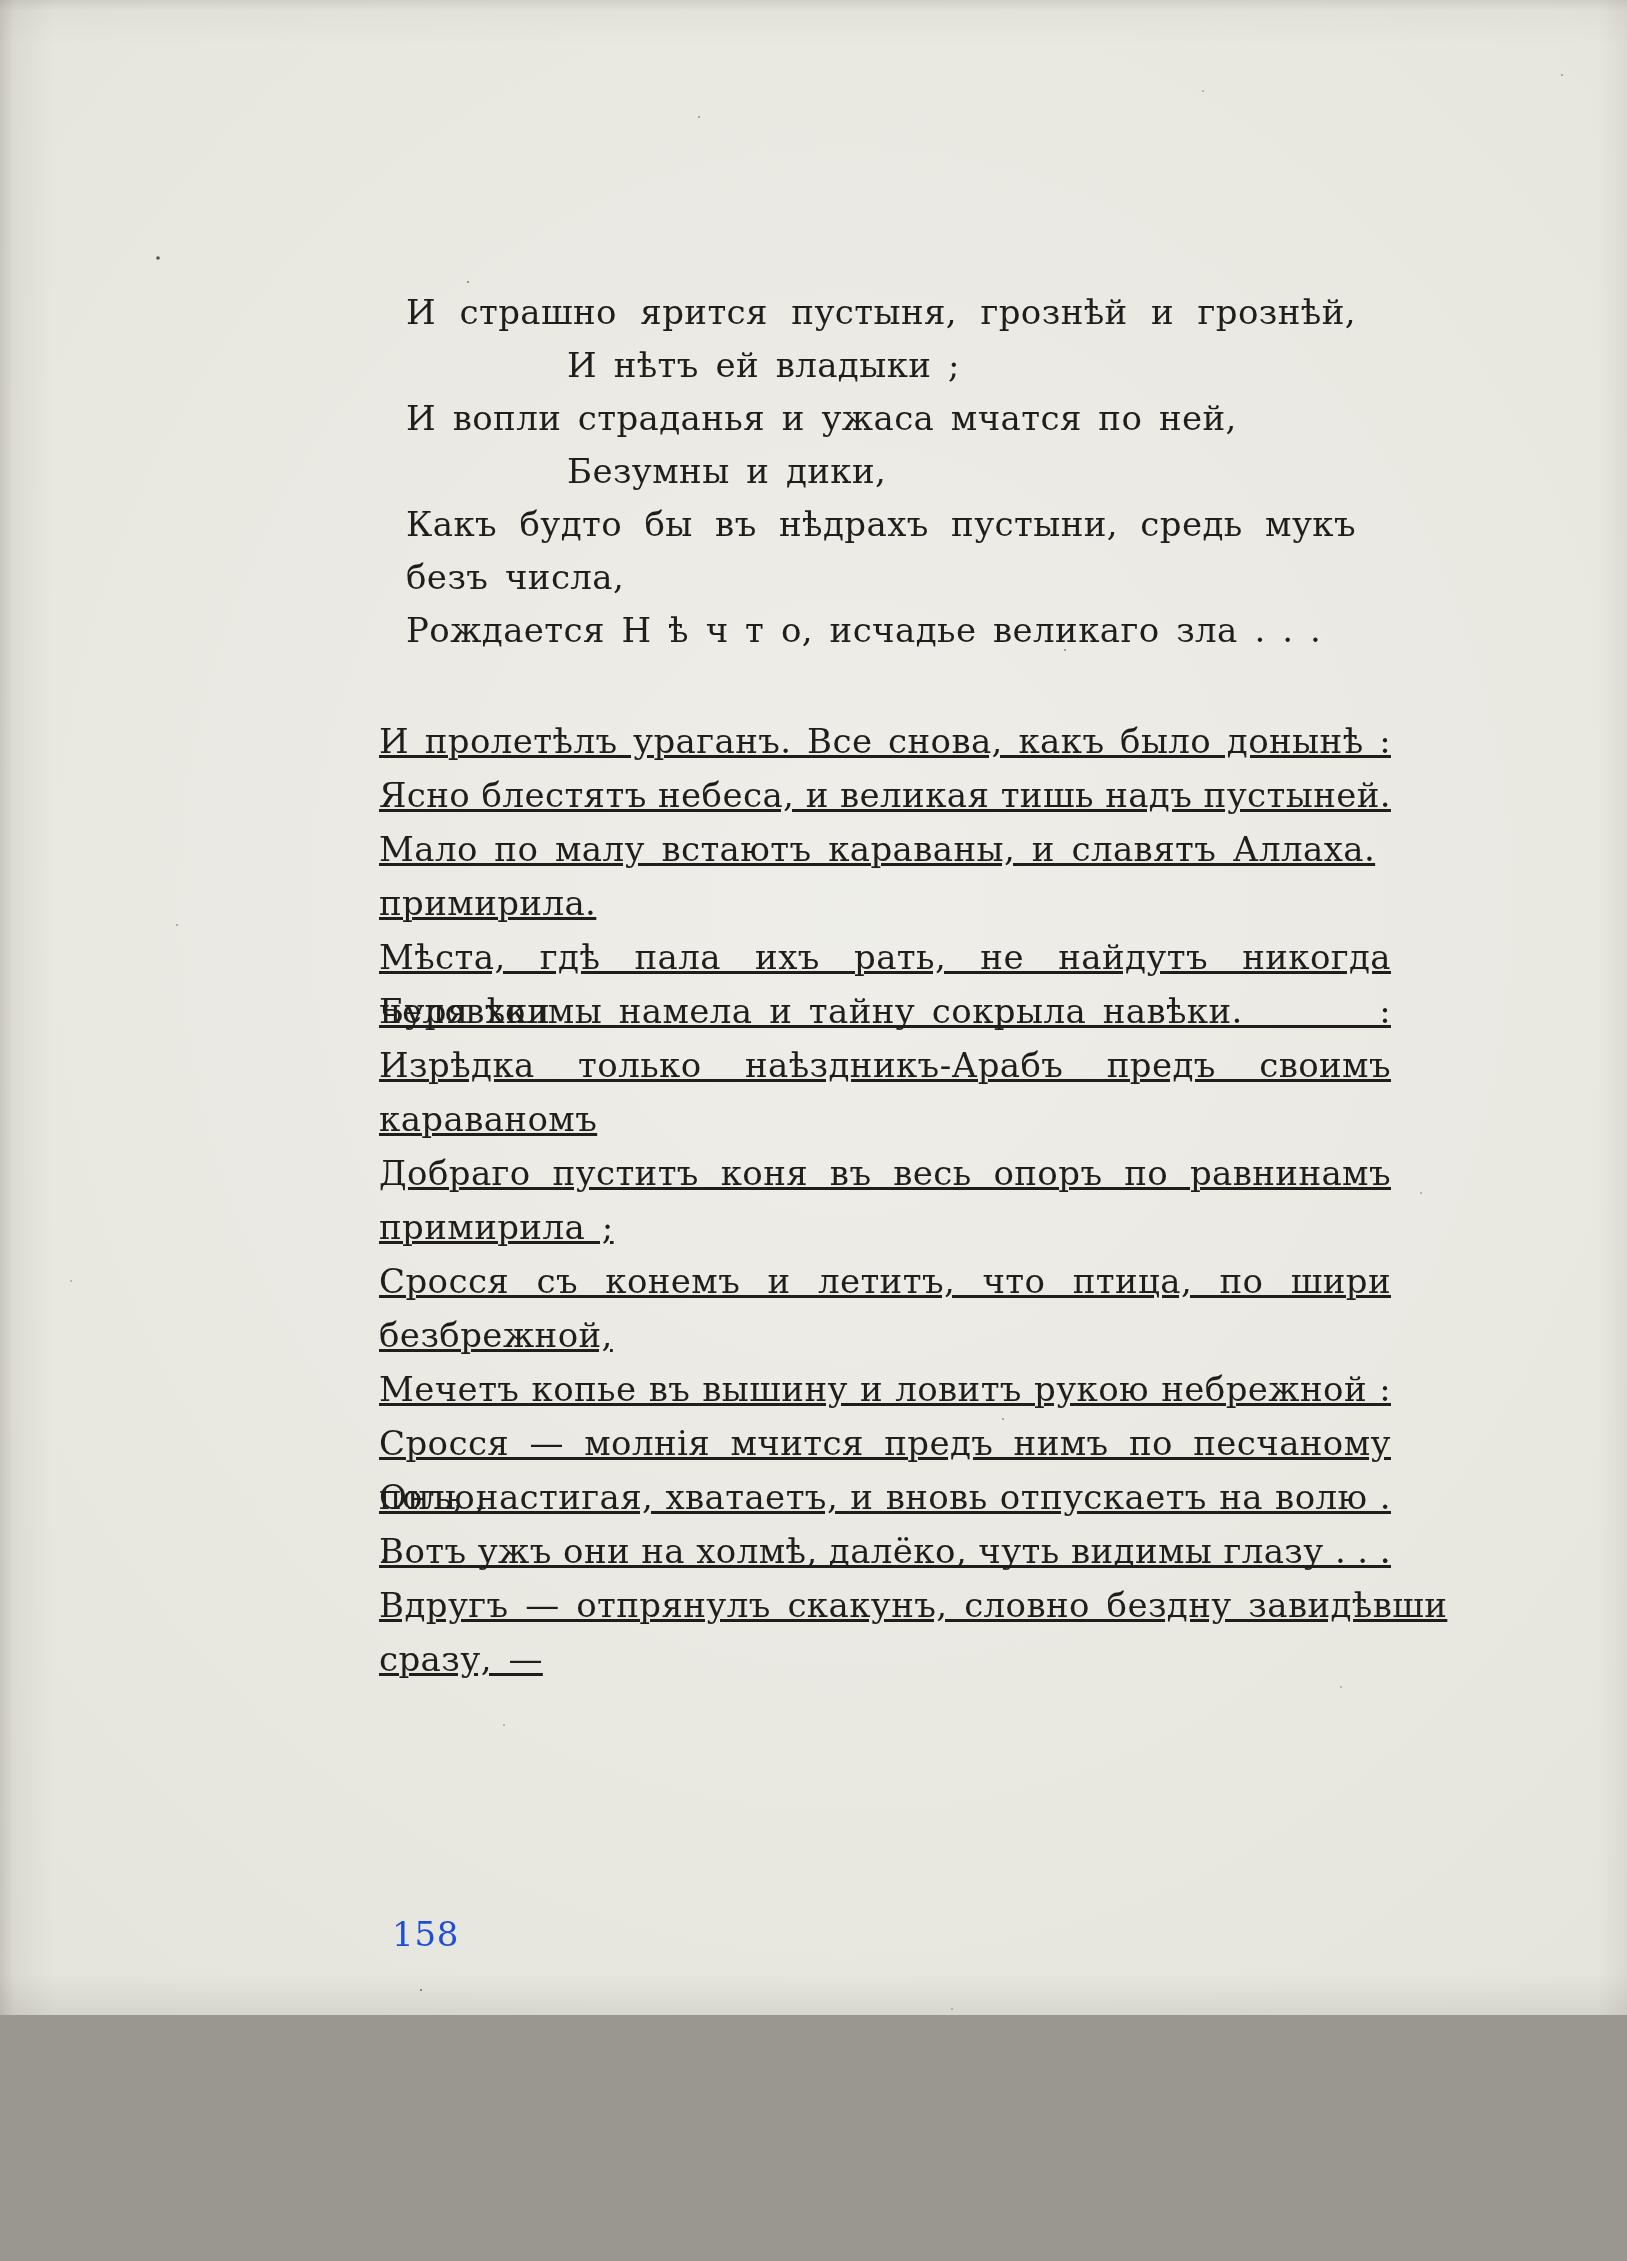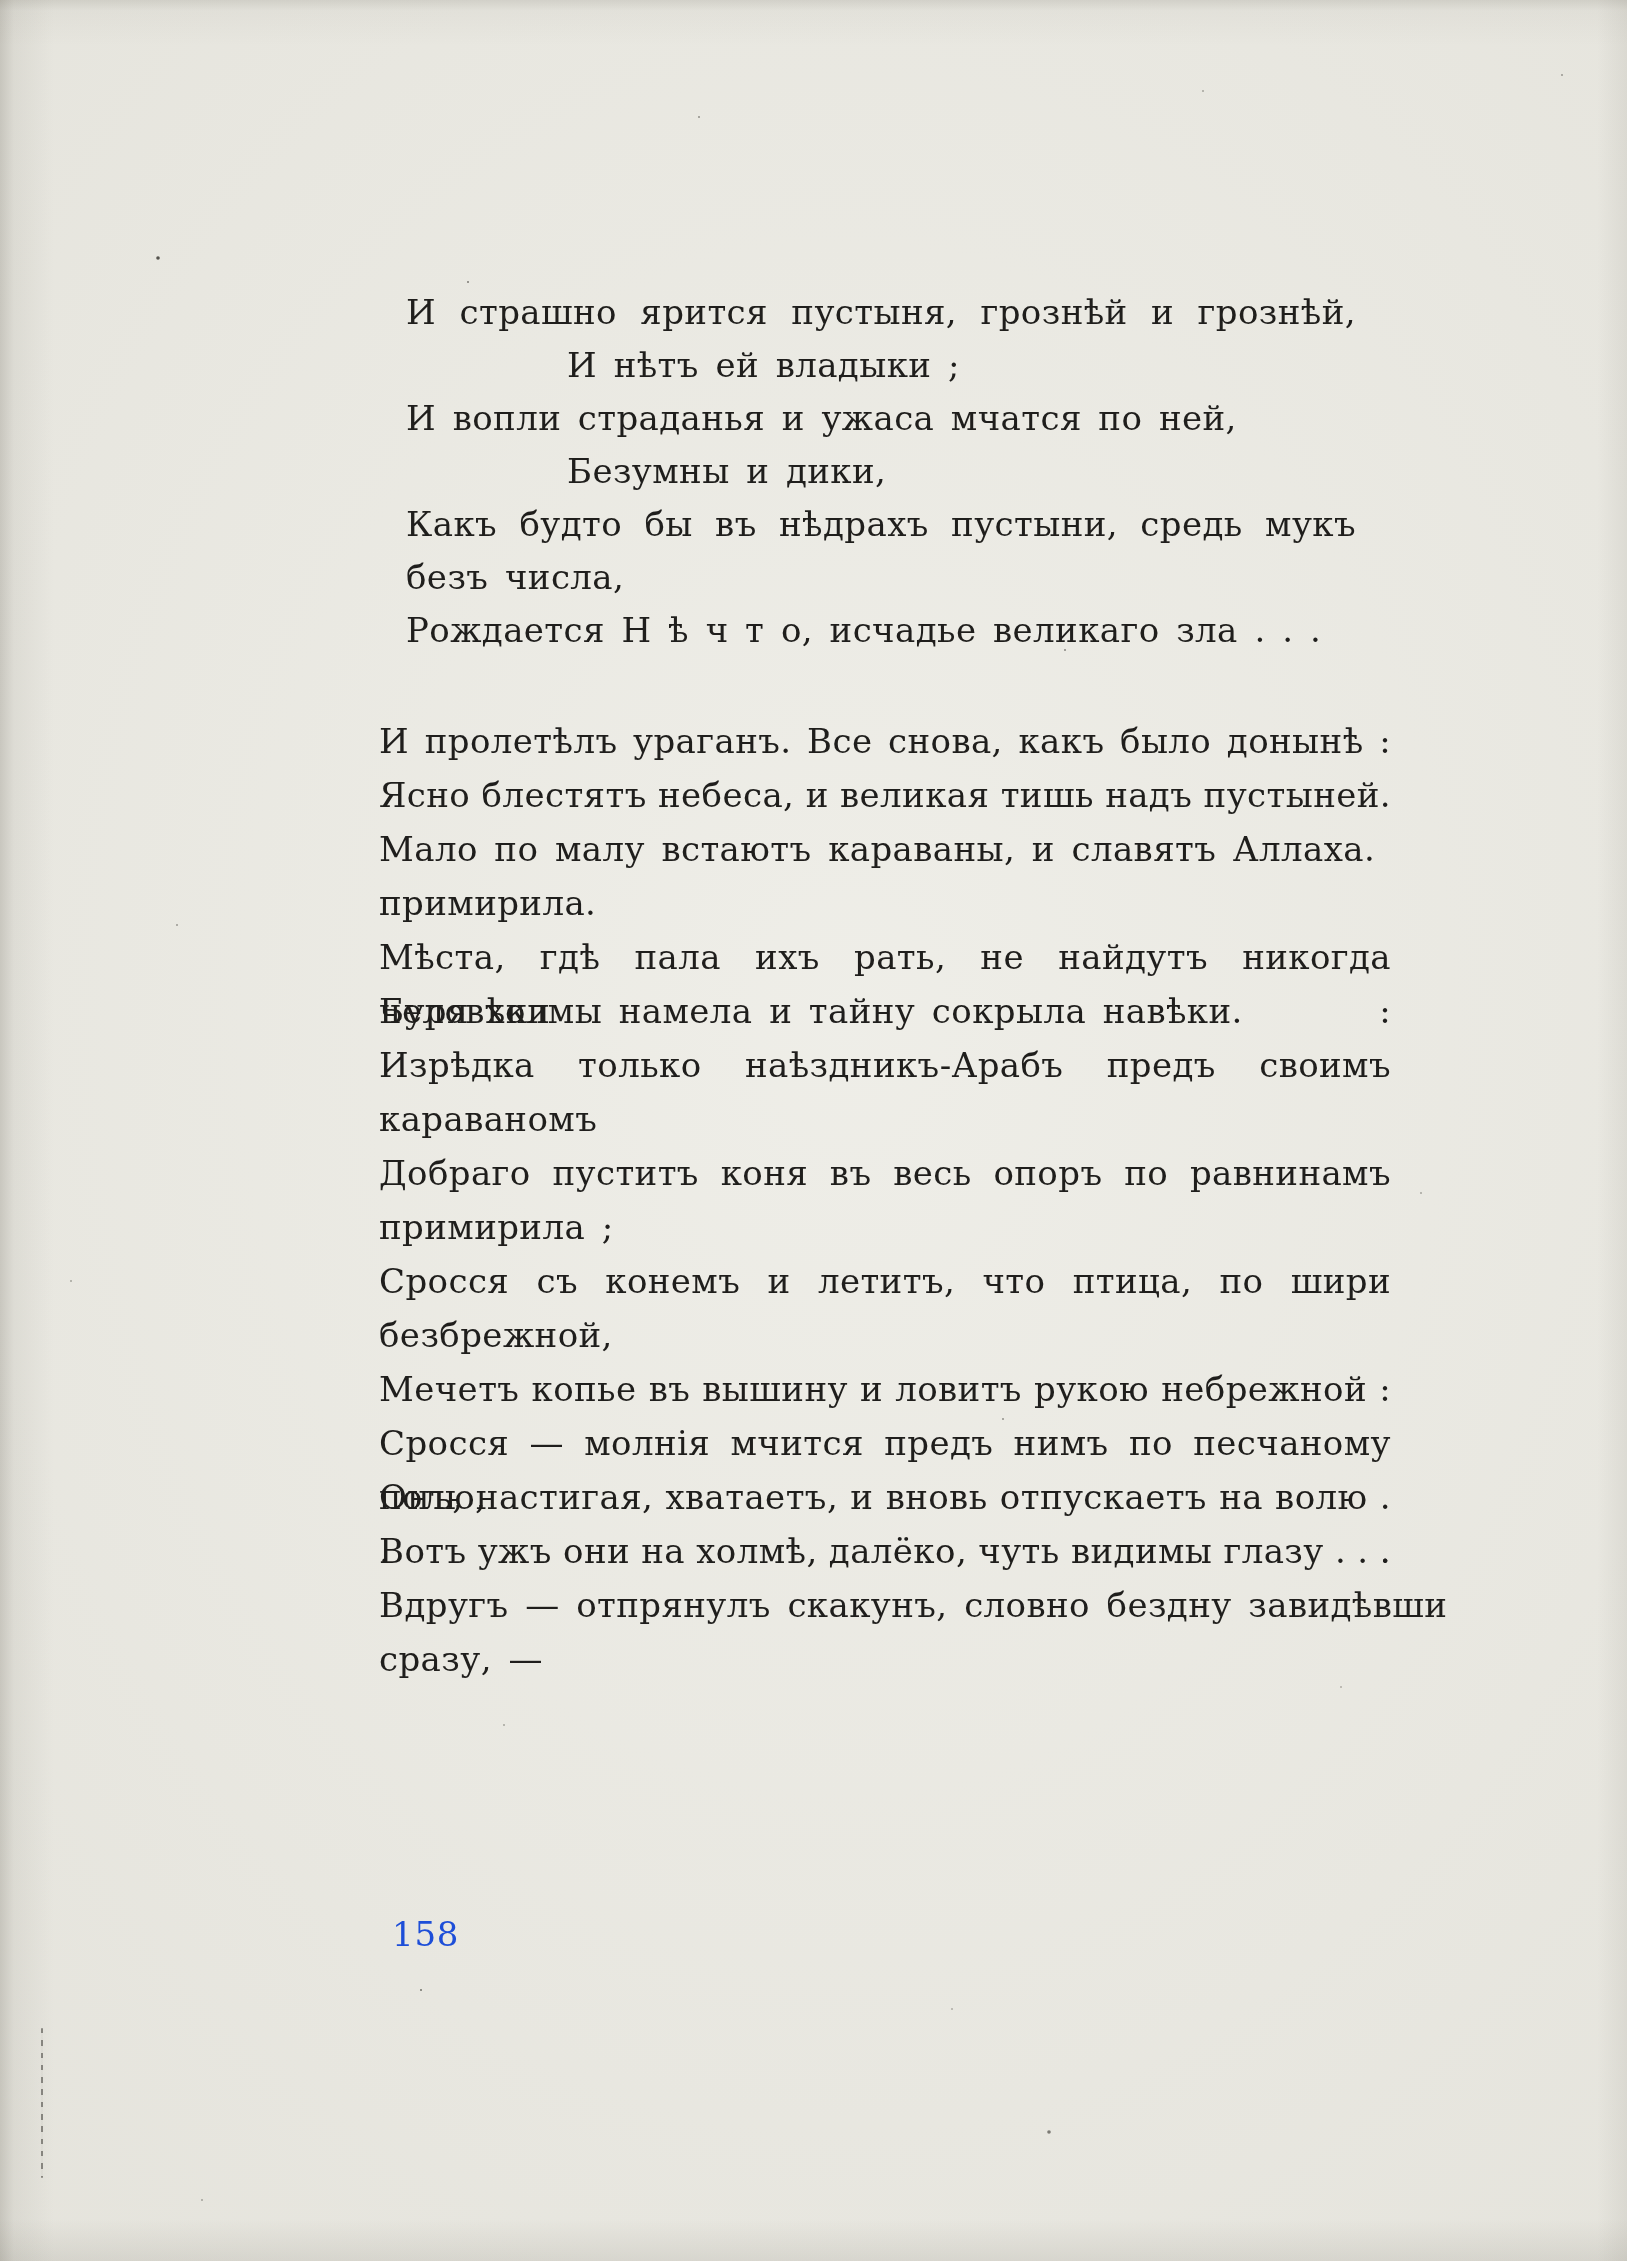--- a/index.html
+++ b/index.html
@@ -3,21 +3,21 @@
 <meta charset="utf-8">
 <style>
   html, body {
     margin: 0;
     padding: 0;
     background: #9a978e;
   }
   .scan {
     position: relative;
     width: 1628px;
-    height: 2261px;
+    height: 2015px;
     background: #e9e8e1;
     overflow: hidden;
     font-family: "DejaVu Serif", serif;
     color: #1f1e1c;
   }
   
   .scan::before {
     content: "";
     position: absolute;
     inset: 0;
@@ -66,21 +66,21 @@
     opacity: 0.55;
     background: repeating-linear-gradient(
       to bottom,
       rgba(30,28,24,0.85) 0 5.4px,
       rgba(30,28,24,0.05) 5.4px 12.3px
     );
     border-radius: 1.5px;
   }
   .stanza { position: absolute; }
   .stanza-1 { left: 406px; top: 286px; width: 950px; }
-  .stanza-2 { left: 379px; top: 714px; width: 1012px; }
+  .stanza-2 { left: 379px; top: 714px; width: 1012px; text-decoration: underline; }
   .line {
     font-size: 34px;
     line-height: 54px;
     height: 54px;
     letter-spacing: 0.4px;
     word-spacing: 5.4px;
     white-space: nowrap;
   }
   .stanza-1 .line { line-height: 53px; height: 53px; }
   .line.indent { padding-left: 161px; }

